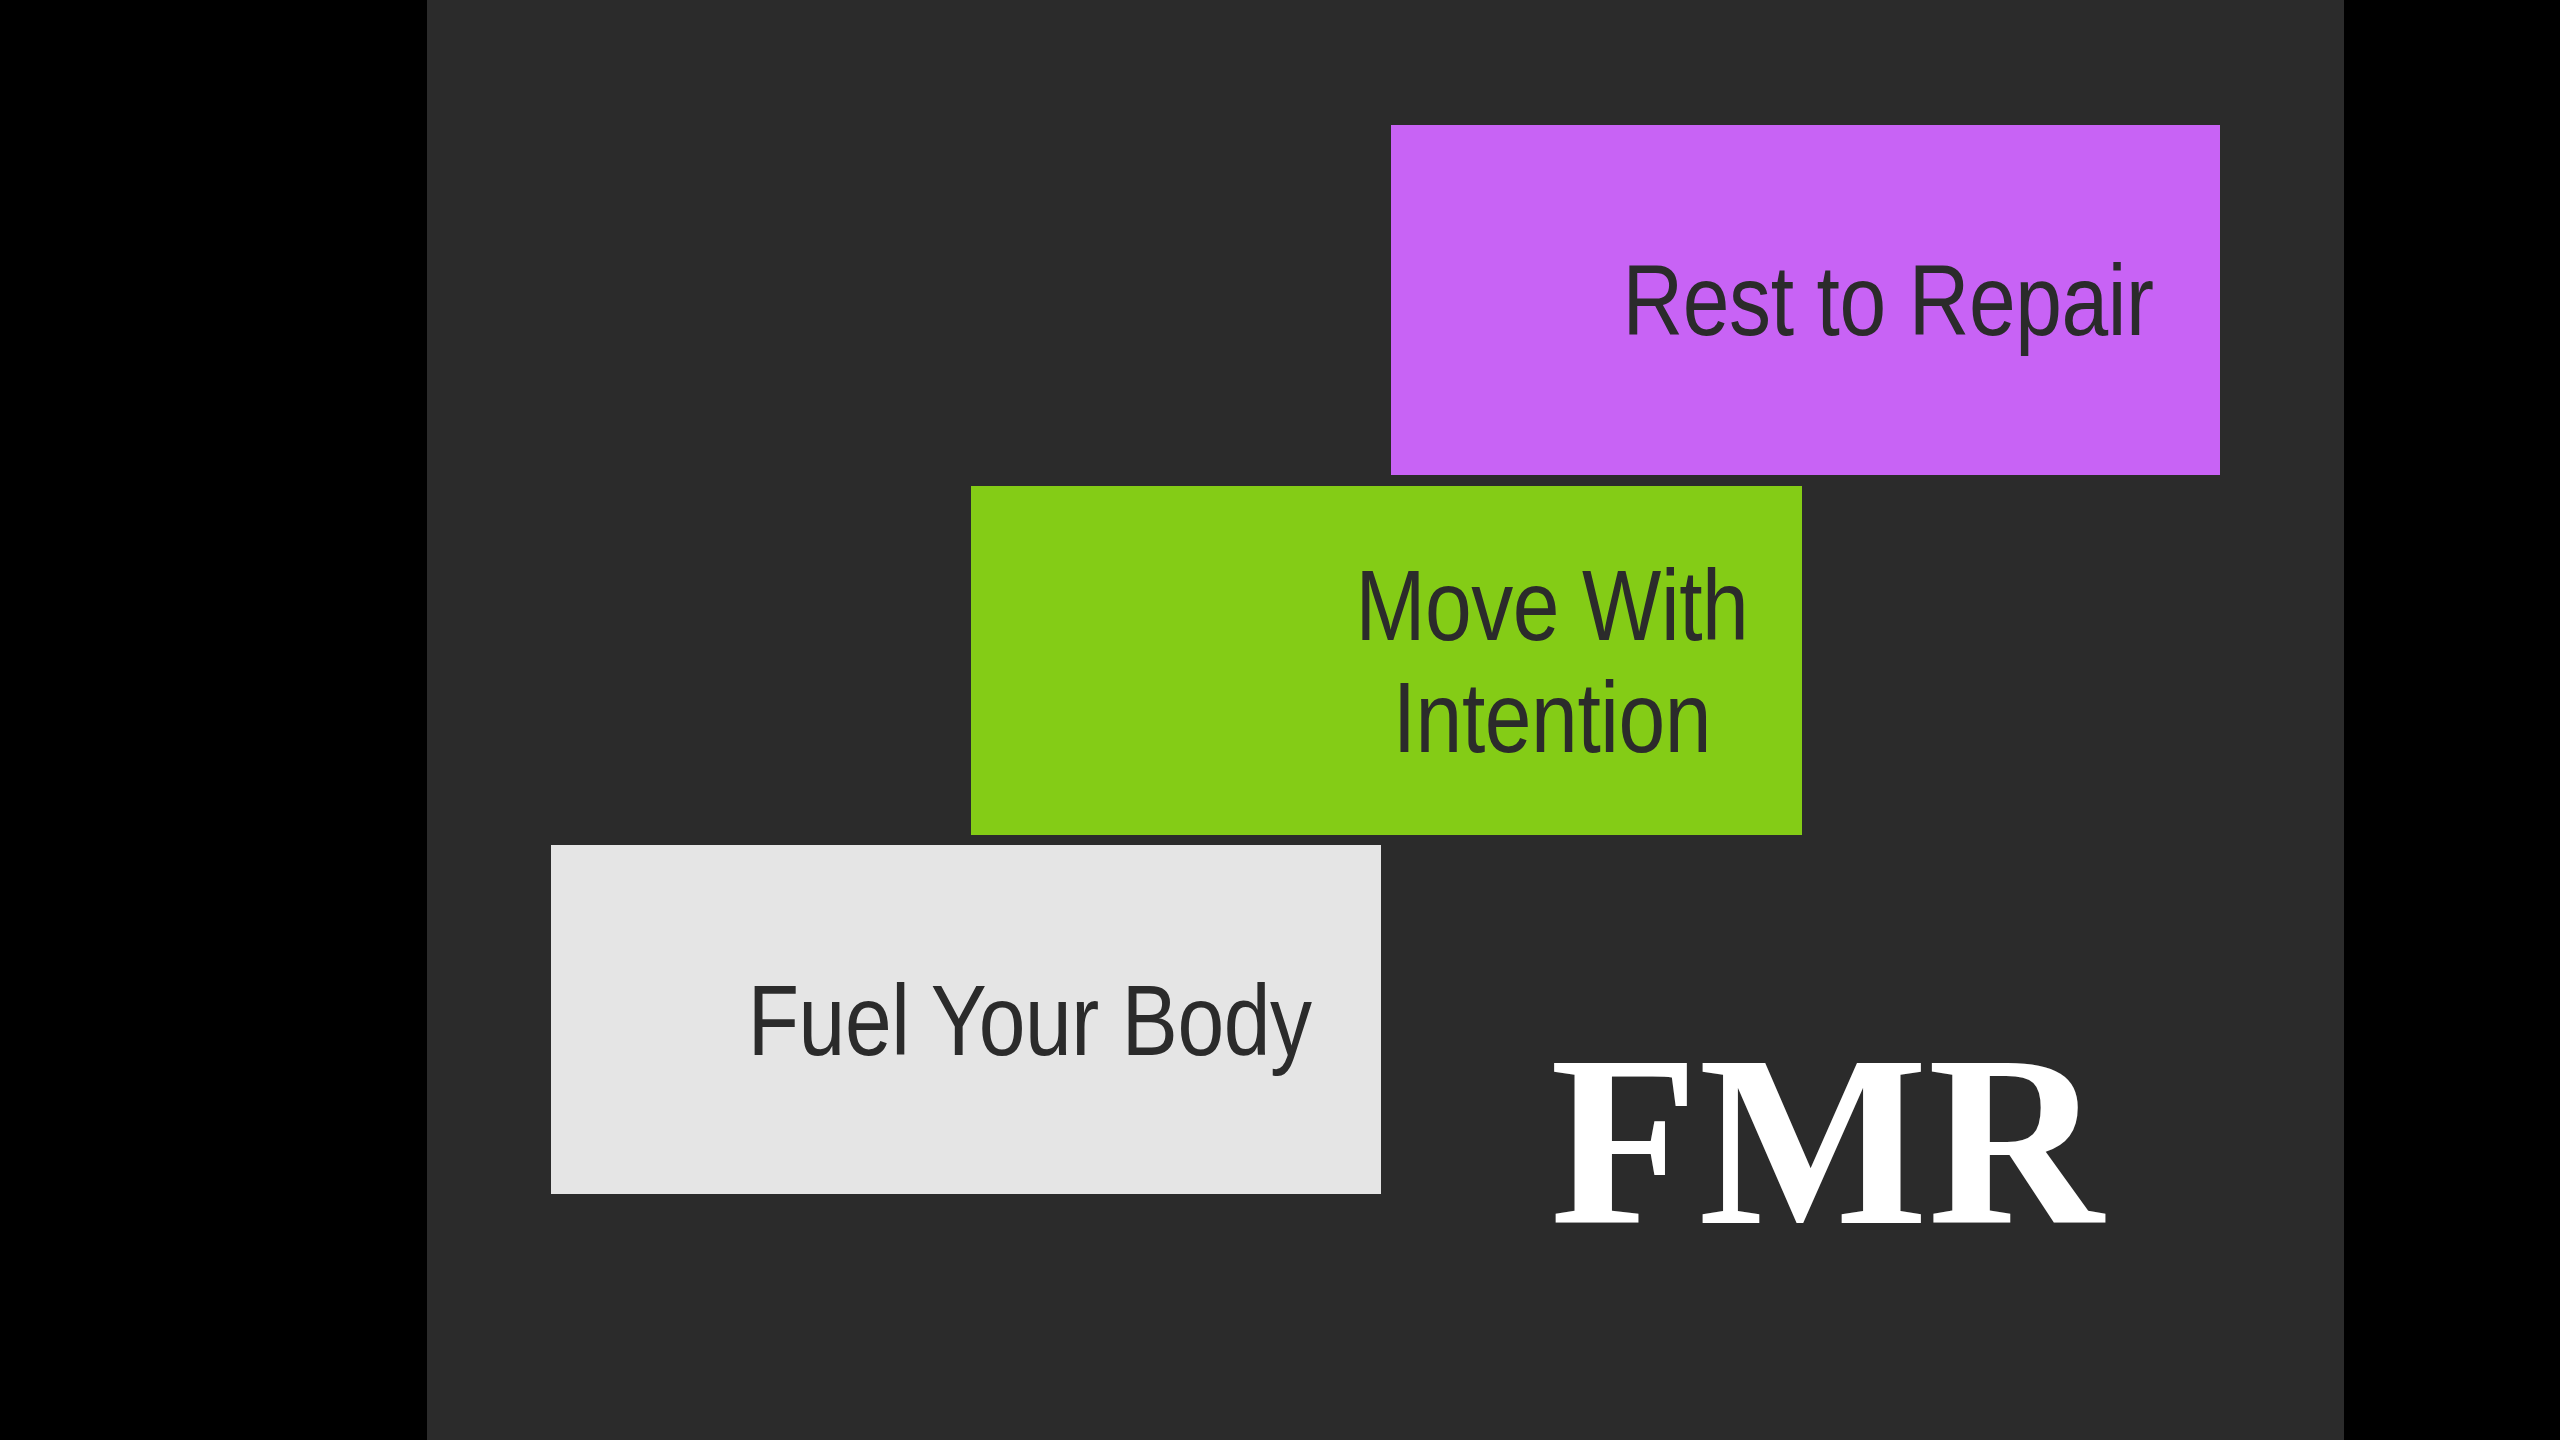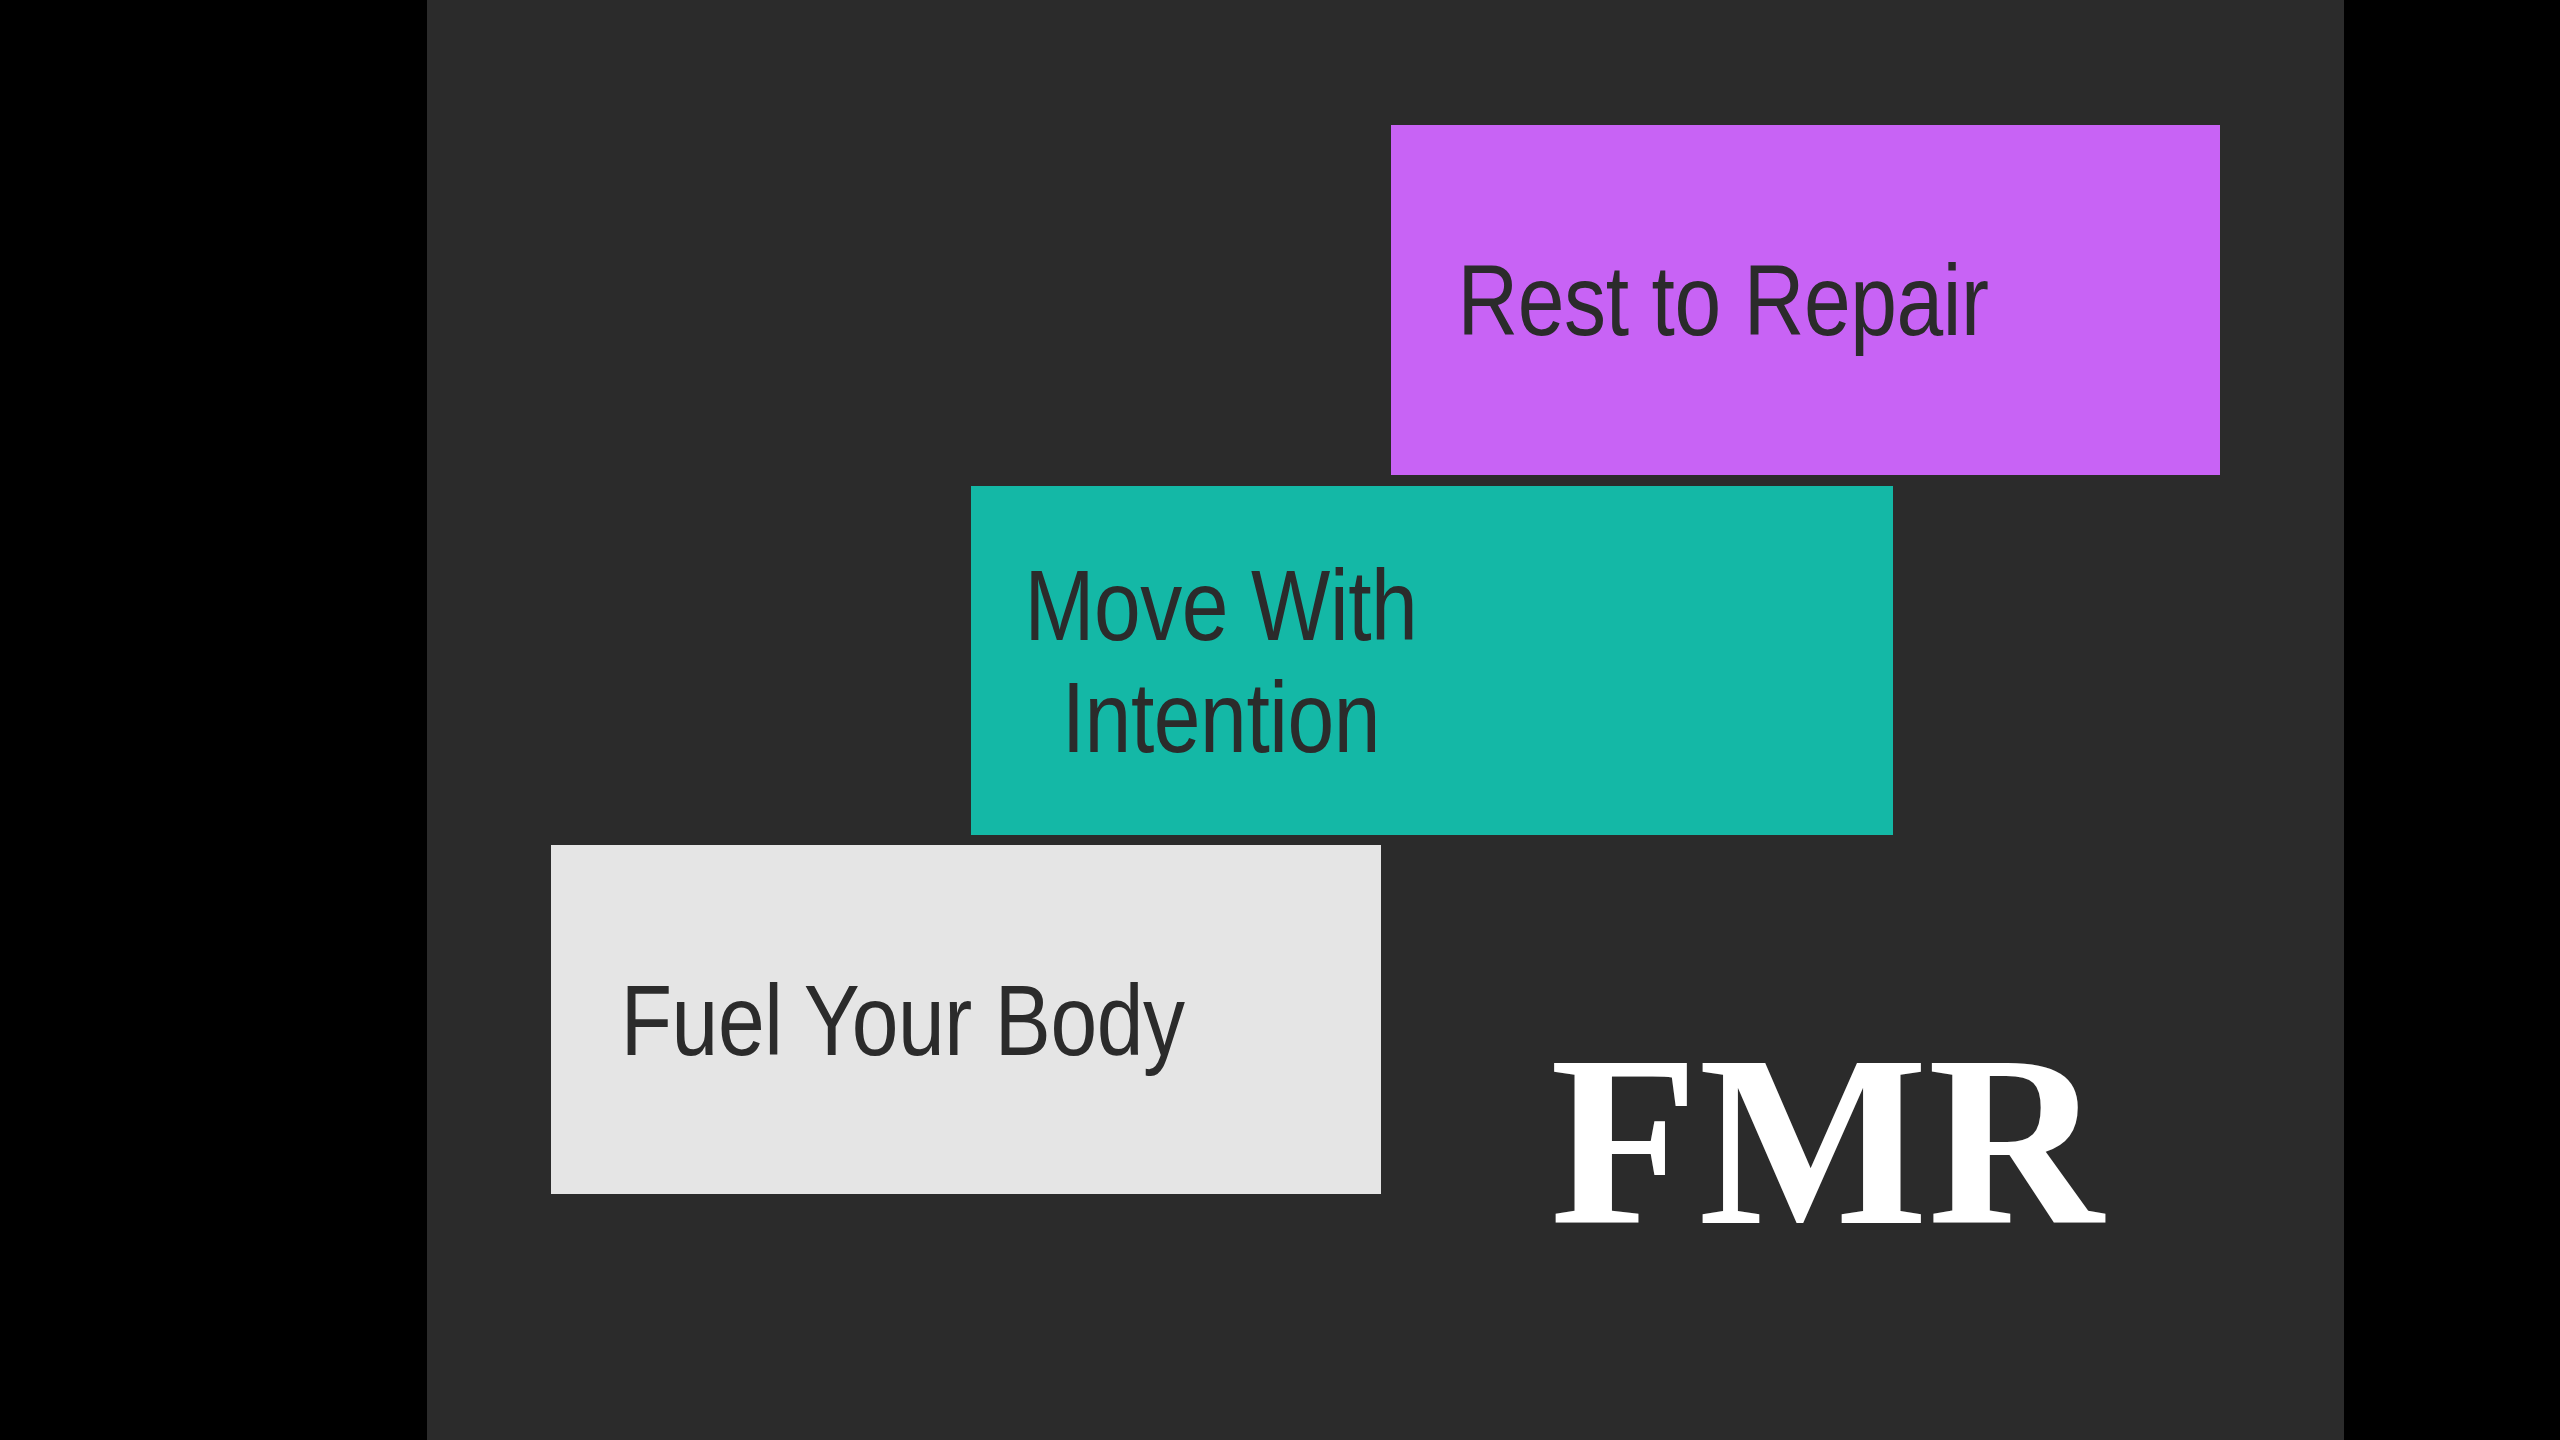--- a/index.html
+++ b/index.html
@@ -30,21 +30,21 @@
     width: 1917px;
     height: 1440px;
     background: #2b2b2b;
     overflow: hidden;
   }
 
   .pillar-card {
     position: absolute;
     display: flex;
     align-items: center;
-    justify-content: flex-start;
+    justify-content: flex-end;
     text-align: center;
     box-sizing: border-box;
   }
 
   .pillar-label {
     font-family: "Liberation Sans", sans-serif;
     font-size: 100px;
     line-height: 1.12;
     font-weight: 400;
     letter-spacing: -0.5px;
@@ -61,23 +61,23 @@
     top: 125px;
     width: 829px;
     height: 350px;
     background: #c863f5;
   }
 
   
   #card-move {
     left: 544px;   
     top: 486px;
-    width: 922px;
+    width: 831px;
     height: 349px;
-    background: #14b8a6;
+    background: #84cc16;
   }
 
   
   #card-fuel {
     left: 124px;   
     top: 845px;
     width: 830px;
     height: 349px;
     background: #e5e5e5;
   }

